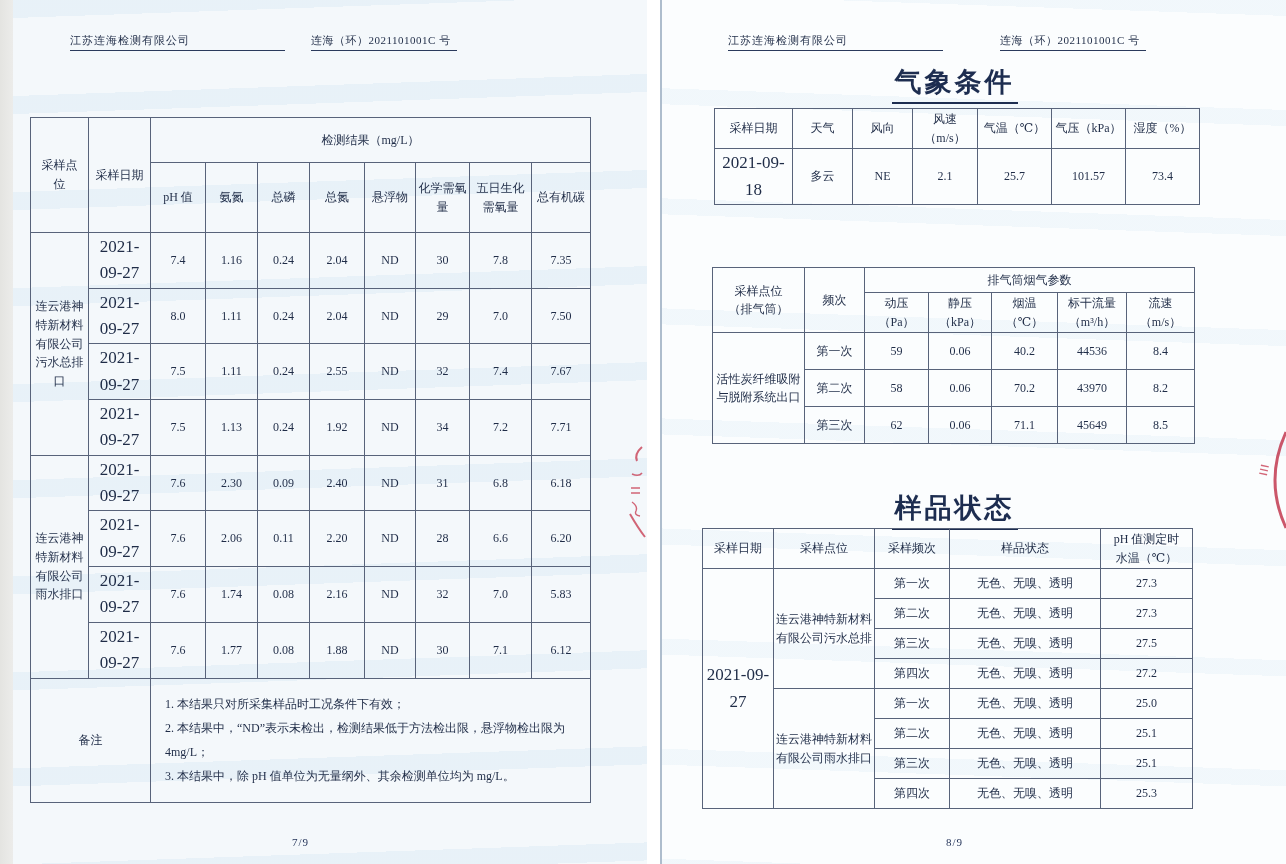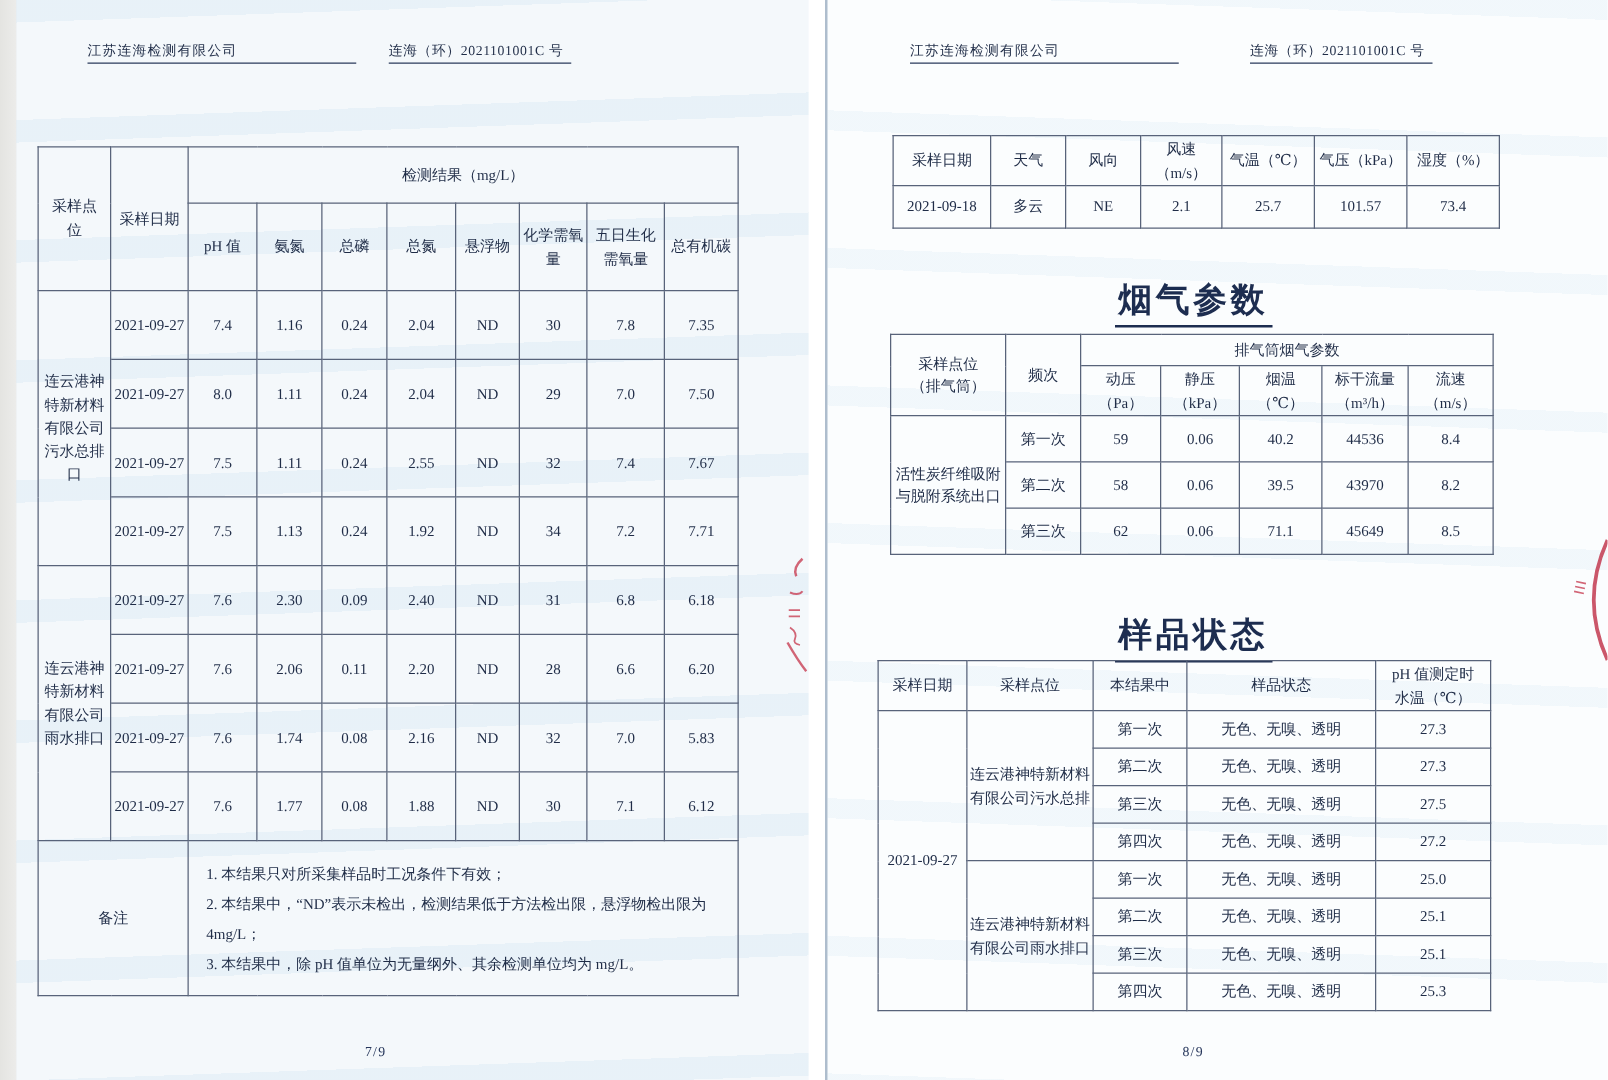--- a/index.html
+++ b/index.html
@@ -27,21 +27,21 @@
 
   .big-title{position:absolute;text-align:center;font-weight:bold;font-size:27px;
     letter-spacing:3px;color:#1d2d50;}
   .big-title span{display:inline-block;border-bottom:2px solid #1d2d50;padding:0 3px 2px;}
 
   table{border-collapse:collapse;table-layout:fixed;position:absolute;
     border:1.5px solid #45506a;}
   th,td{border:1px solid #58637a;font-weight:normal;font-size:12px;text-align:center;
     vertical-align:middle;padding:1px 2px;line-height:1.55;color:#1f2c47;overflow:hidden;}
   .pre{white-space:pre-line;}
-  .date-cell{font-size:12px;letter-spacing:0;}
+  .date-cell{font-size:17px;letter-spacing:0;}
   td.notes-body{text-align:left;padding:6px 10px 6px 14px;line-height:2.0;font-size:12px;vertical-align:middle;}
 
   
   .water-table{left:17px;top:117px;width:560px;}
   .water-table tr.h1{height:45px;} .water-table tr.h2{height:70px;}
   .water-table tr.d{height:55px;} .water-table tr.n{height:124px;}
 
   
   .weather-table{left:52px;top:108px;width:485px;}
   .weather-table tr.h{height:33px;} .weather-table tr.d{height:34px;}
@@ -217,20 +217,23 @@
 </div>
 
 <div class="page-divider"></div>
 
 <div class="page page-right">
   <div class="doc-header">
     <span class="hdr-company">江苏连海检测有限公司</span>
     <span class="hdr-doc">连海（环）2021101001C 号</span>
   </div>
 
+  <div class="big-title section-title" style="top:64px;width:585px;">
+    <span>气象条件</span>
+  </div>
 
   <table class="weather-table">
     <colgroup>
       <col style="width:78px">
         <col style="width:60px">
         <col style="width:60px">
         <col style="width:65px">
       <col style="width:74px">
         <col style="width:74px">
         <col style="width:74px">
@@ -250,23 +253,20 @@
       <td>多云</td>
       <td>NE</td>
       <td>2.1</td>
       <td>25.7</td>
       <td>101.57</td>
       <td>73.4</td>
     </tr>
   </tbody>
     </table>
 
-  <div class="big-title section-title" style="top:222px;width:585px;">
-    <span>烟气参数</span>
-  </div>
 
   <table class="flue-table">
     <colgroup>
       <col style="width:92px">
         <col style="width:60px">
         <col style="width:64px">
         <col style="width:63px">
       <col style="width:66px">
         <col style="width:69px">
         <col style="width:68px">
@@ -294,21 +294,21 @@
       <td>59</td>
       <td>0.06</td>
       <td>40.2</td>
       <td>44536</td>
       <td>8.4</td>
     </tr>
     <tr class="d">
       <td>第二次</td>
       <td>58</td>
       <td>0.06</td>
-      <td>39.5</td>
+      <td>70.2</td>
       <td>43970</td>
       <td>8.2</td>
     </tr>
     <tr class="d">
       <td>第三次</td>
       <td>62</td>
       <td>0.06</td>
       <td>71.1</td>
       <td>45649</td>
       <td>8.5</td>
@@ -325,21 +325,21 @@
       <col style="width:71px">
         <col style="width:101px">
         <col style="width:75px">
         <col style="width:151px">
         <col style="width:92px">
     </colgroup>
     <tbody>
         <tr class="h">
       <th>采样日期</th>
       <th>采样点位</th>
-      <th>本结果中</th>
+      <th>采样频次</th>
       <th>样品状态</th>
       <th class="pre">pH 值测定时
 水温（℃）</th>
     </tr>
     <tr class="d">
       <td rowspan="8" class="date-cell">2021-09-27</td>
       <td rowspan="4">连云港神特新材料有限公司污水总排</td>
       <td>第一次</td>
       <td>无色、无嗅、透明</td>
       <td>27.3</td>

